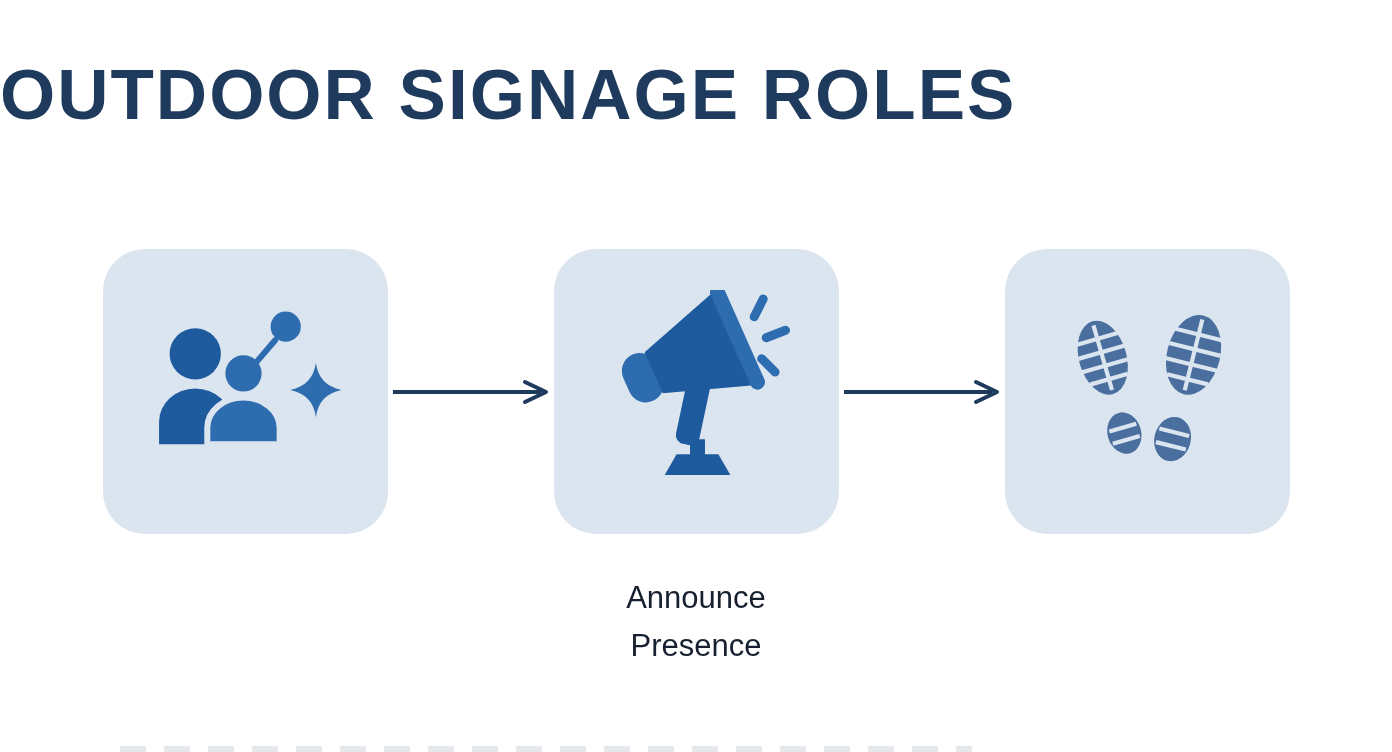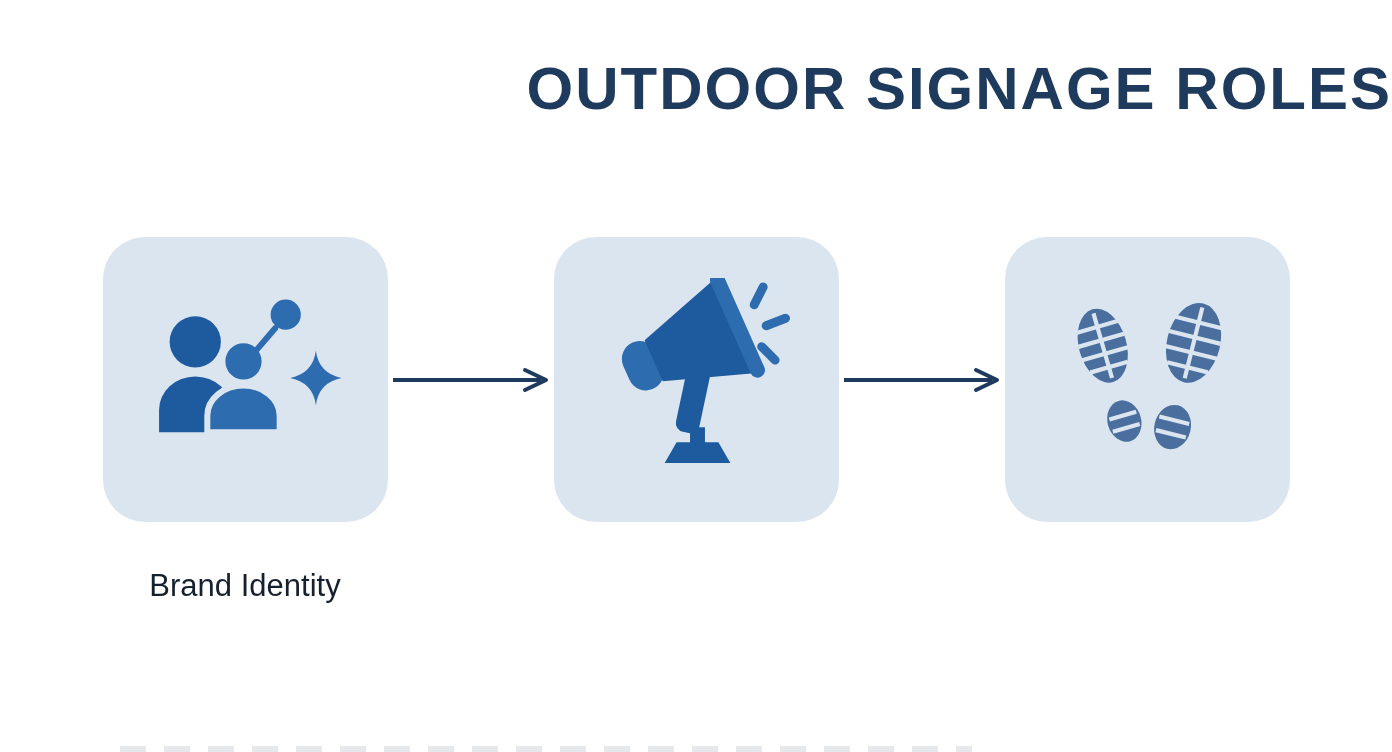--- a/index.html
+++ b/index.html
@@ -13,23 +13,23 @@
   }
   *{margin:0;padding:0;box-sizing:border-box;}
   html,body{width:1392px;height:752px;}
   body{
     background:#ffffff;
     font-family:"Liberation Sans", sans-serif;
     overflow:hidden;
     position:relative;
   }
   .title{
-    text-align:right;
+    text-align:left;
     padding-top:54px;
-    font-size:60px;
+    font-size:71px;
     font-weight:700;
     letter-spacing:2px;
     color:var(--title-color);
   }
   .flow-row{
     margin-top:114px;
     display:flex;
     justify-content:center;
     align-items:flex-start;
   }
@@ -94,21 +94,20 @@
           <circle cx="64" cy="47" r="14" fill="var(--icon-blue-light)" stroke="var(--box-bg)" stroke-width="4"></circle>
           <path d="M40 94 v-11 a24 20 0 0 1 48 0 v11 z" fill="var(--icon-blue-light)" stroke="var(--box-bg)" stroke-width="4"></path>
 
           <circle cx="92" cy="16" r="10" fill="var(--icon-blue-light)"></circle>
           <line x1="85" y1="25" x2="73" y2="39" stroke="var(--icon-blue-light)" stroke-width="4" stroke-linecap="round"></line>
 
           <path d="M112 40 Q114 55 129 58 Q114 61 112 76 Q110 61 95 58 Q110 55 112 40 Z" fill="var(--icon-blue-light)"></path>
         </svg>
       </span>
     </div>
-    <div class="step-label">Brand Identity</div>
   </div>
 
   <div class="arrow">
     <svg width="160" height="28" viewBox="0 0 160 28" aria-hidden="true">
       <line x1="2" y1="14" x2="150" y2="14" stroke="var(--arrow-color)" stroke-width="4"></line>
       <path d="M134 4 L155 14 L134 24" fill="none" stroke="var(--arrow-color)" stroke-width="4" stroke-linecap="round" stroke-linejoin="round"></path>
     </svg>
   </div>
 
   <div class="step">
@@ -126,20 +125,21 @@
             <path d="M36 30 L94 12 L94 80 L36 60 Z" fill="var(--icon-blue)"></path>
             <rect x="92" y="8" width="10" height="76" rx="5" fill="var(--icon-blue-light)"></rect>
           </g>
 
           <line x1="106" y1="18" x2="112" y2="6" stroke="var(--icon-blue-light)" stroke-width="6" stroke-linecap="round"></line>
           <line x1="114" y1="32" x2="127" y2="27" stroke="var(--icon-blue-light)" stroke-width="6" stroke-linecap="round"></line>
           <line x1="111" y1="46" x2="120" y2="55" stroke="var(--icon-blue-light)" stroke-width="6" stroke-linecap="round"></line>
         </svg>
       </span>
     </div>
+    <div class="step-label">Announce Presence</div>
   </div>
 
   <div class="arrow">
     <svg width="160" height="28" viewBox="0 0 160 28" aria-hidden="true">
       <line x1="2" y1="14" x2="150" y2="14" stroke="var(--arrow-color)" stroke-width="4"></line>
       <path d="M134 4 L155 14 L134 24" fill="none" stroke="var(--arrow-color)" stroke-width="4" stroke-linecap="round" stroke-linejoin="round"></path>
     </svg>
   </div>
 
   <div class="step">

